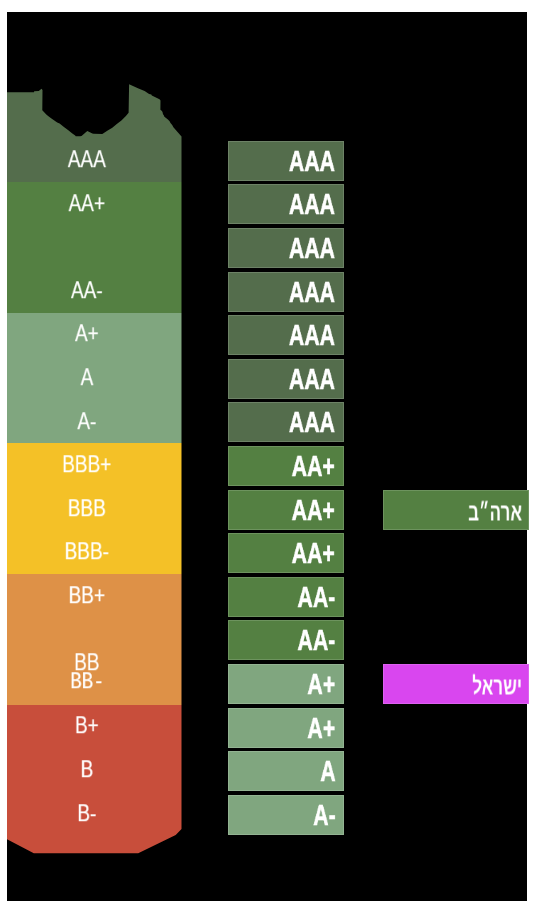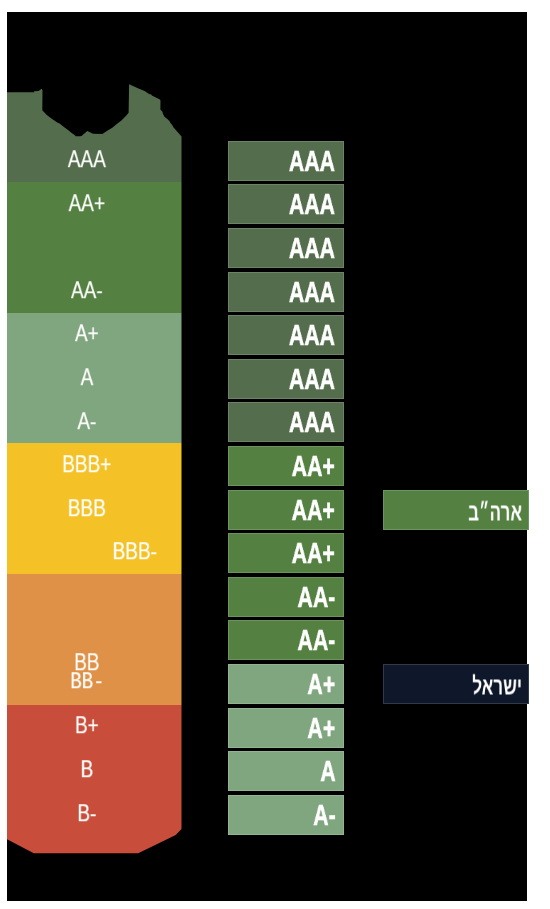--- a/index.html
+++ b/index.html
@@ -79,22 +79,25 @@
         </div>
         <div class="rung" style="top: 387.8px;">
           <span>A-</span>
         </div>
         <div class="rung" style="top: 474.9px;">
           <span>BBB</span>
         </div>
         <div class="rung" style="top: 431.35px;">
           <span>BBB+</span>
         </div>
-        <div class="rung" style="top: 518.45px; padding-left: 48px;">
+        <div class="rung" style="top: 518.45px;">
           <span>BBB-</span>
+        </div>
+        <div class="rung" style="top: 562px;">
+          <span>BB+</span>
         </div>
         <div class="rung" style="top: 605.55px; margin-top: 24px;">
           <span>BB</span>
         </div>
         <div class="rung" style="top: 649.1px; font-family: Liberation Mono, monospace;">
           <span>BB-</span>
         </div>
         <div class="rung" style="top: 692.65px;">
           <span>B+</span>
         </div>
@@ -141,21 +144,21 @@
         </div>
         <div class="bar-grade" style="top: 564.8px; background: rgb(84, 128, 66);">
           <span>AA-</span>
         </div>
         <div class="bar-grade" style="top: 608.4px; background: rgb(84, 128, 66);">
           <span>AA-</span>
         </div>
         <div class="bar-grade" style="top: 652px; background: rgb(128, 166, 127);">
           <span>A+</span>
         </div>
-        <div class="bar-country" style="top: 652px; background: #0f172a;">
+        <div class="bar-country" style="top: 652px; background: #d946ef;">
           <span>ישראל</span>
         </div>
         <div class="bar-grade" style="top: 695.6px; background: rgb(128, 166, 127);">
           <span>A+</span>
         </div>
         <div class="bar-grade" style="top: 739.2px; background: rgb(128, 166, 127);">
           <span>A</span>
         </div>
         <div class="bar-grade" style="top: 782.8px; background: rgb(128, 166, 127);">
           <span>A-</span>

